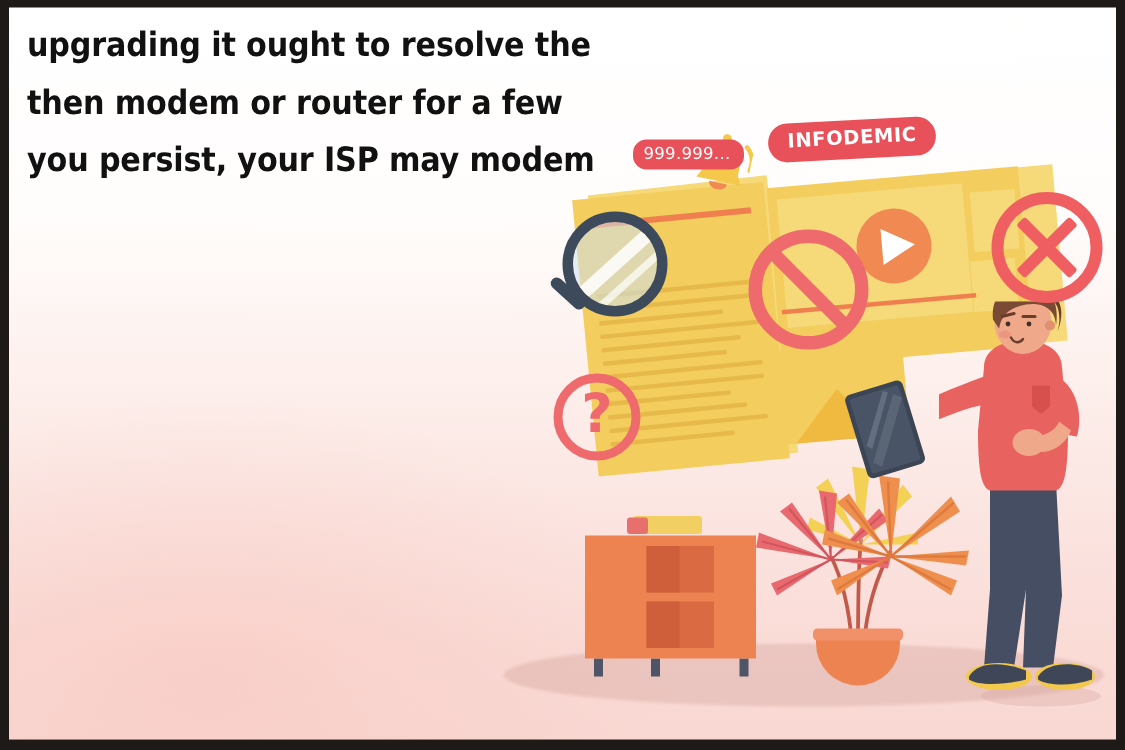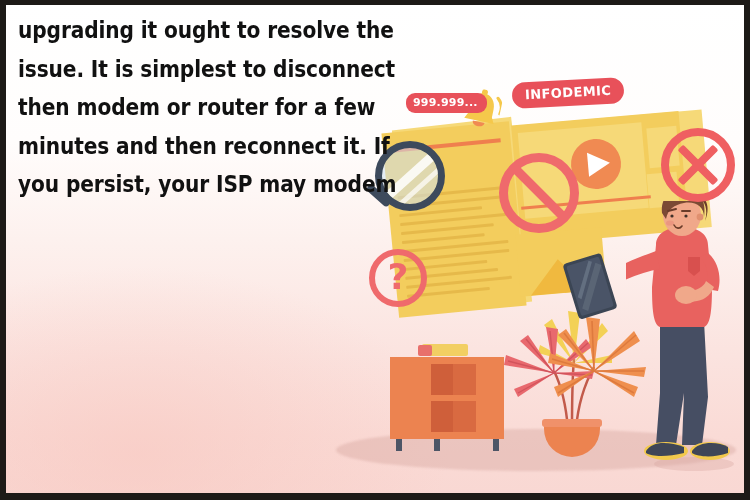--- a/index.html
+++ b/index.html
@@ -203,27 +203,27 @@
     font-weight: 700;
     letter-spacing: .4px;
     transform: rotate(-3deg);
     font-family: "DejaVu Sans", sans-serif;
     z-index: 30;
   }
 
   
   .notif {
     position: absolute;
-    left: 400px; top: 88px;
+    left: 416px; top: 88px;
     padding: 3px 9px 4px 7px;
     background: #e8515a;
     color: #ffffff;
     border-radius: 9px;
     font-size: 11px;
-    font-weight: 700;
+    font-weight: 400;
     letter-spacing: .2px;
     white-space: nowrap;
     font-family: "DejaVu Sans", sans-serif;
     z-index: 32;
     text-align: center;
   }
 
   
   .bell {
     position: absolute;
@@ -577,20 +577,18 @@
           <rect x="8" y="4" width="40" height="58" rx="4" fill="#3b4554"></rect>
           <rect x="11" y="7" width="34" height="52" rx="2" fill="#4a5467"></rect>
           <path d="M14 52 L40 12 L45 16 L19 56 Z" fill="#5d6878" opacity=".85"></path>
           <path d="M13 40 L34 8 L37 10 L16 43 Z" fill="#6d7a8c" opacity=".7"></path>
         </g>
       </svg>
     </div>
 
     <div class="copy">
       <p>upgrading it ought to resolve the</p>
-      <p>issue. It is simplest to disconnect</p>
       <p>then modem or router for a few</p>
-      <p>minutes and then reconnect it. If</p>
       <p>you persist, your ISP may modem</p>
     </div>
 
   </div>
 </div>
 
 </body></html>

